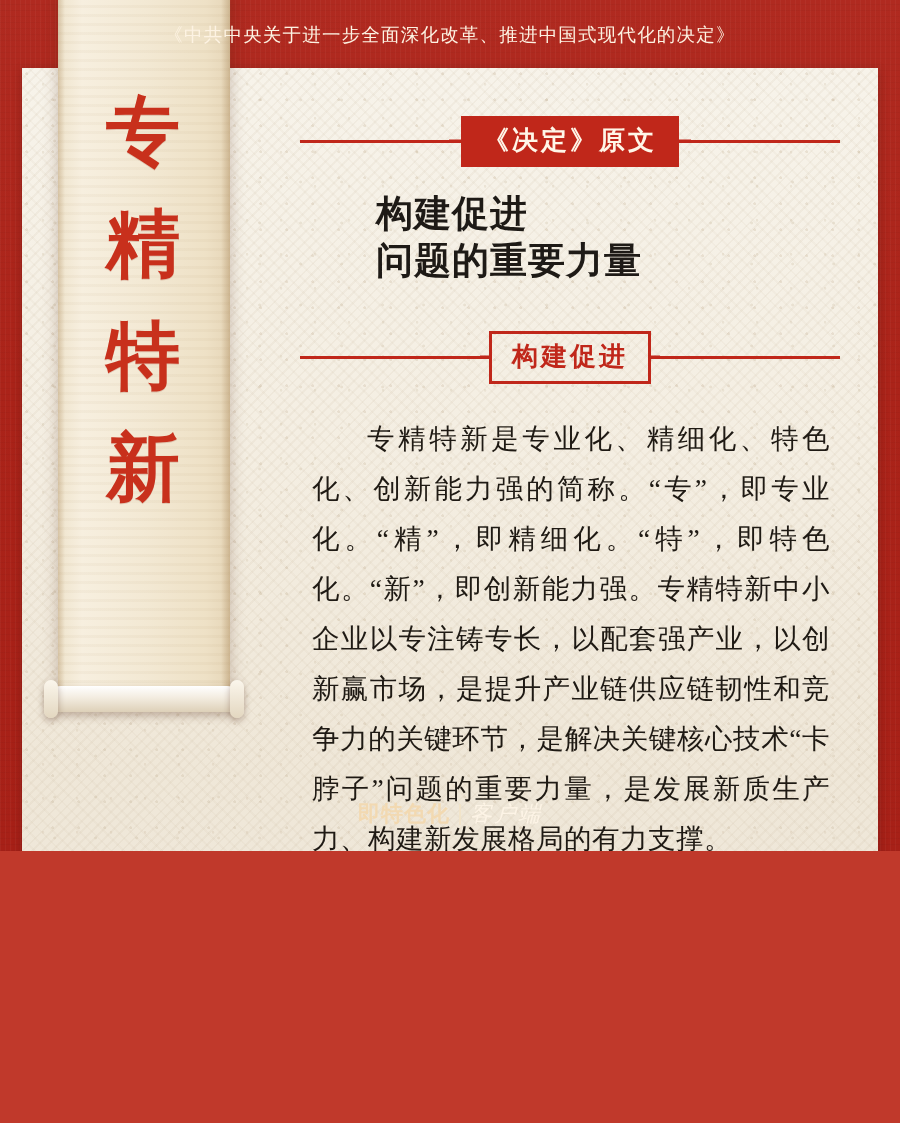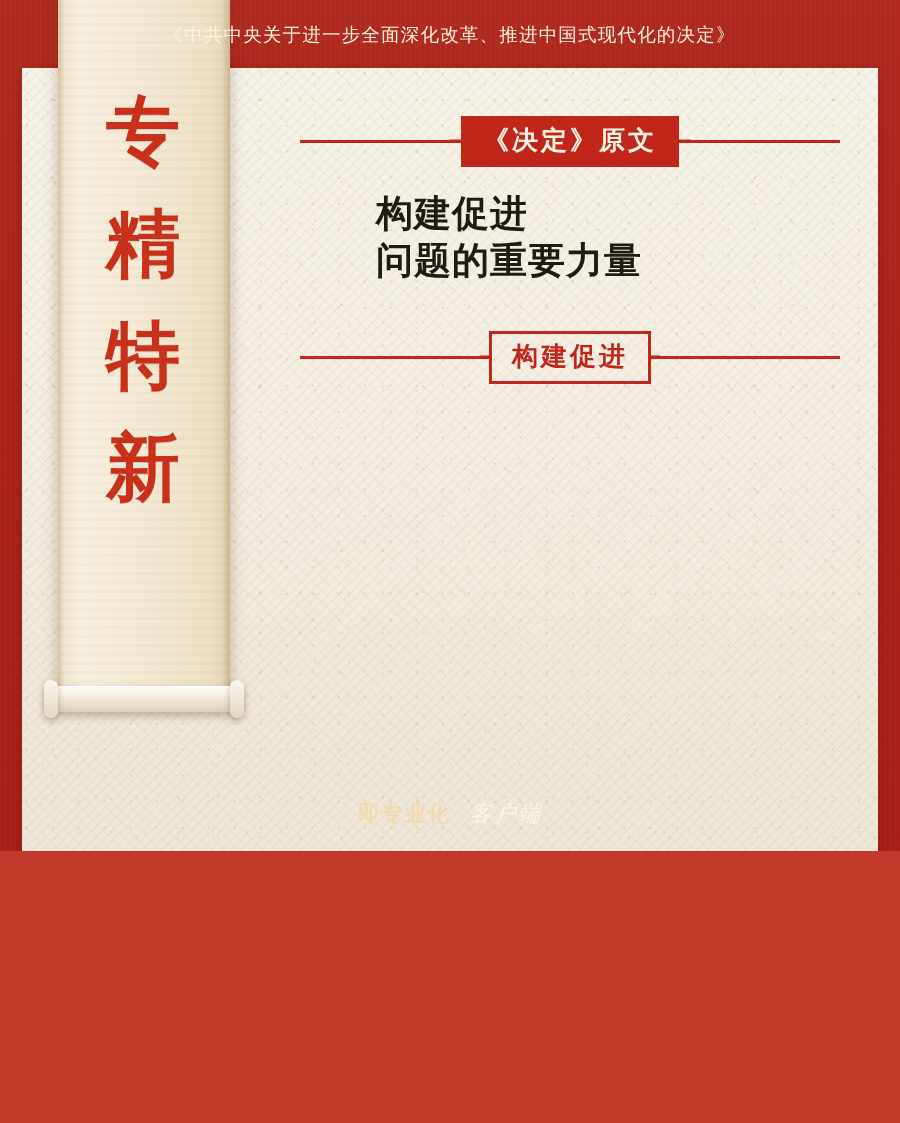--- a/index.html
+++ b/index.html
@@ -301,21 +301,22 @@
       <div>构建促进</div>
       <div>问题的重要力量</div>
     </div>
 
     <div class="banner-row">
       <div class="banner-rule"></div>
       <div class="banner-box hollow">构建促进</div>
       <div class="banner-rule"></div>
     </div>
 
+    <div class="body-text">专精特新是专业化、精细化、特色化、创新能力强的简称。“专”，即专业化。“精”，即精细化。“特”，即特色化。“新”，即创新能力强。专精特新中小企业以专注铸专长，以配套强产业，以创新赢市场，是提升产业链供应链韧性和竞争力的关键环节，是解决关键核心技术“卡脖子”问题的重要力量，是发展新质生产力、构建新发展格局的有力支撑。</div>
   </div>
 
   <div class="footer">
-    <span class="footer-mark">即专业化</span>
+    <span class="footer-mark">即特色化</span>
     <span class="footer-divider"></span>
     <span class="footer-text">客户端</span>
   </div>
 
 </div>
 
 </body></html>

